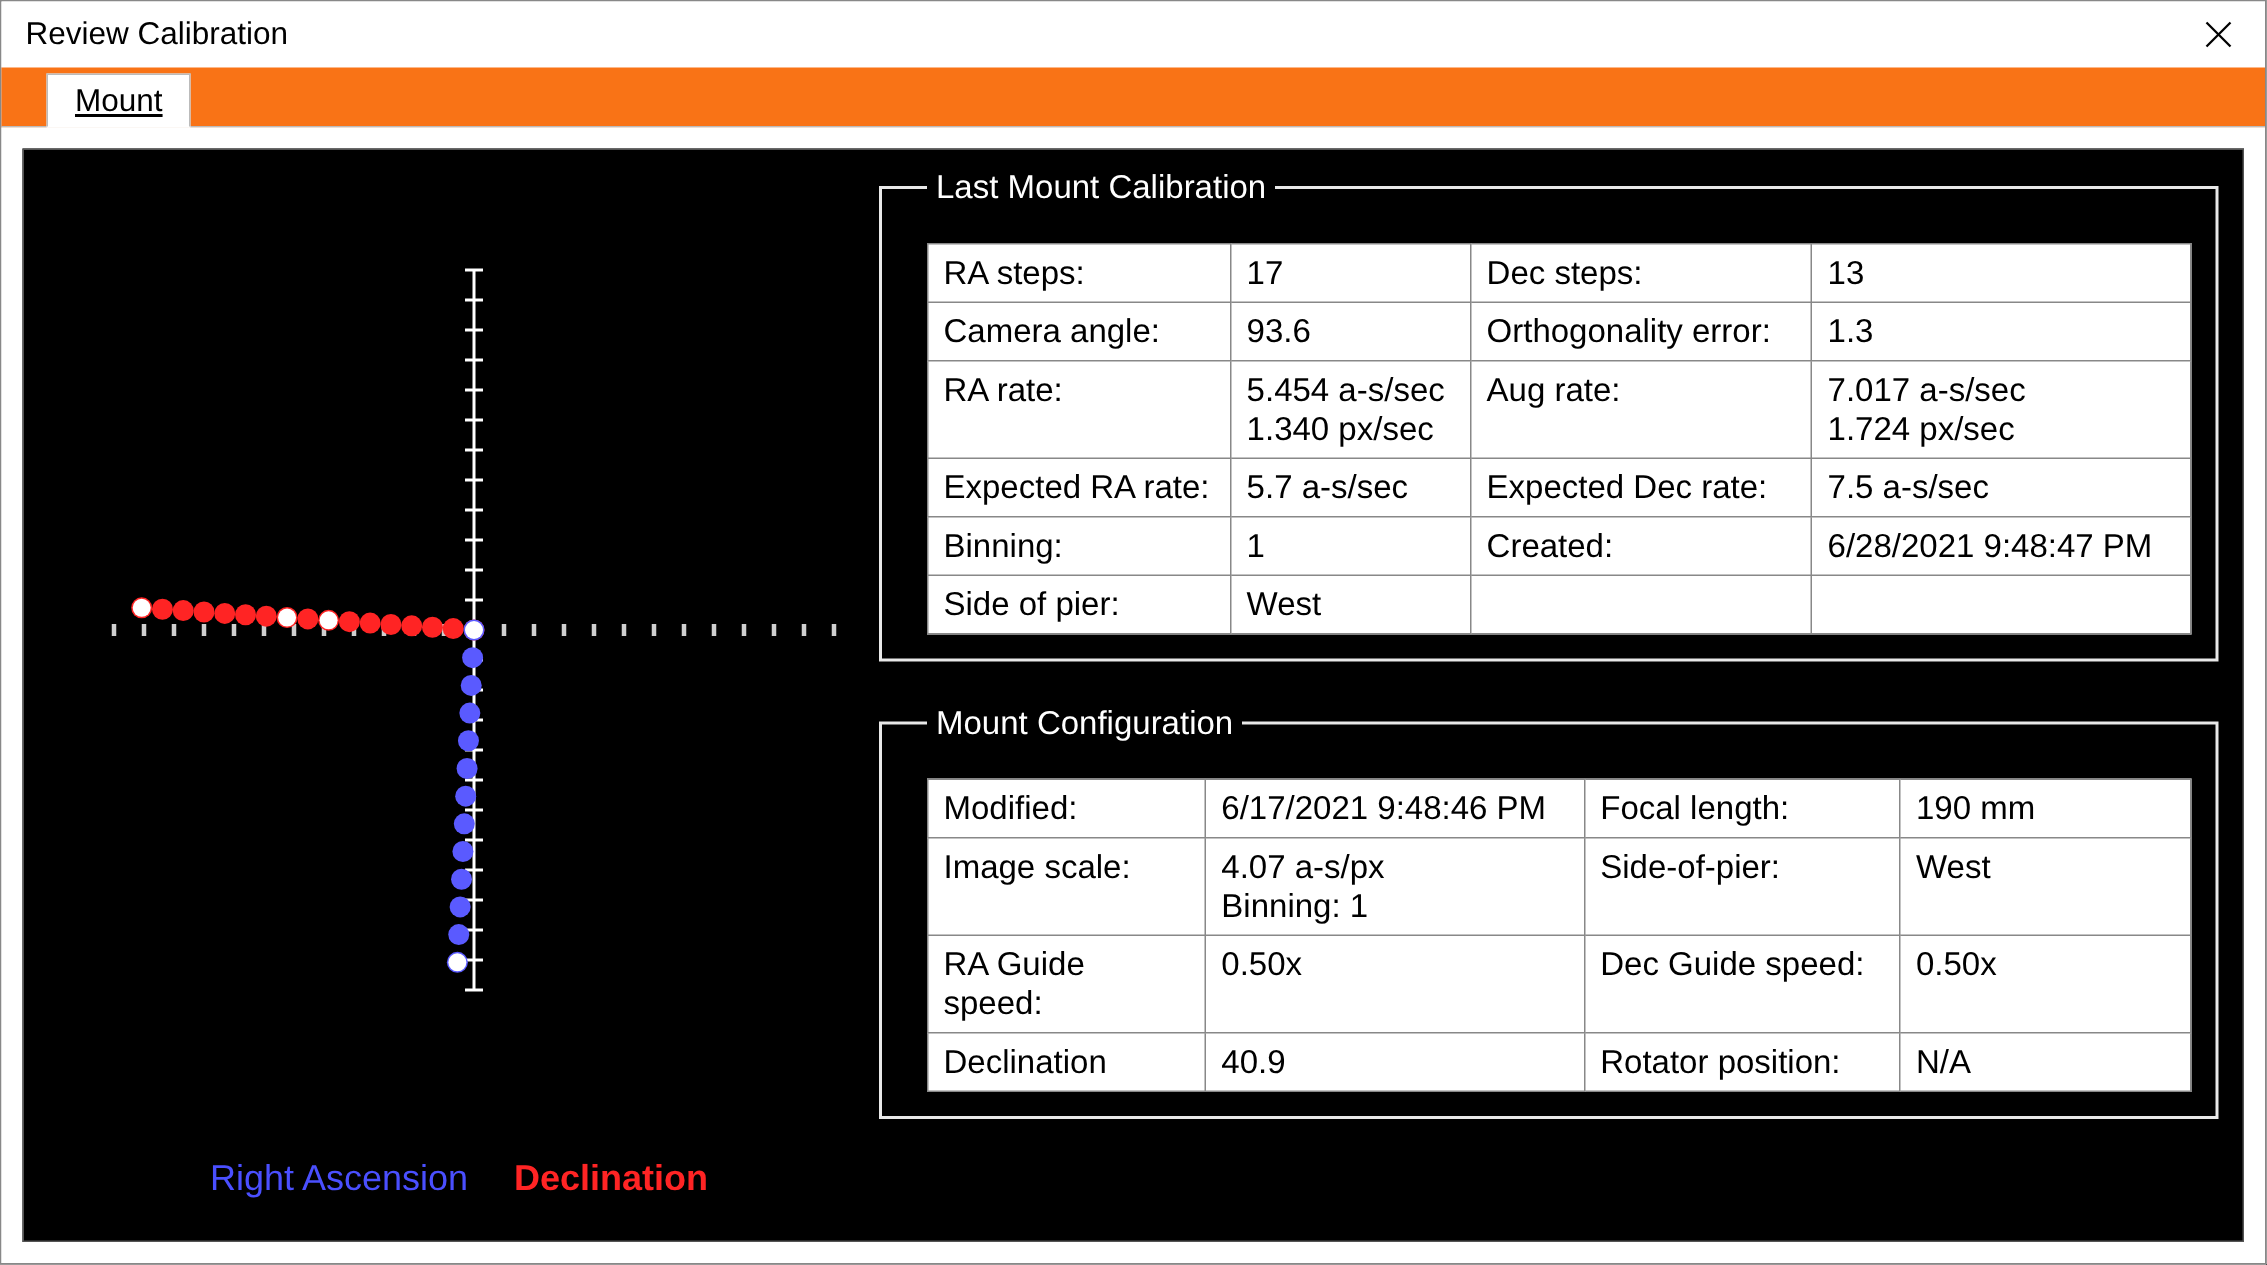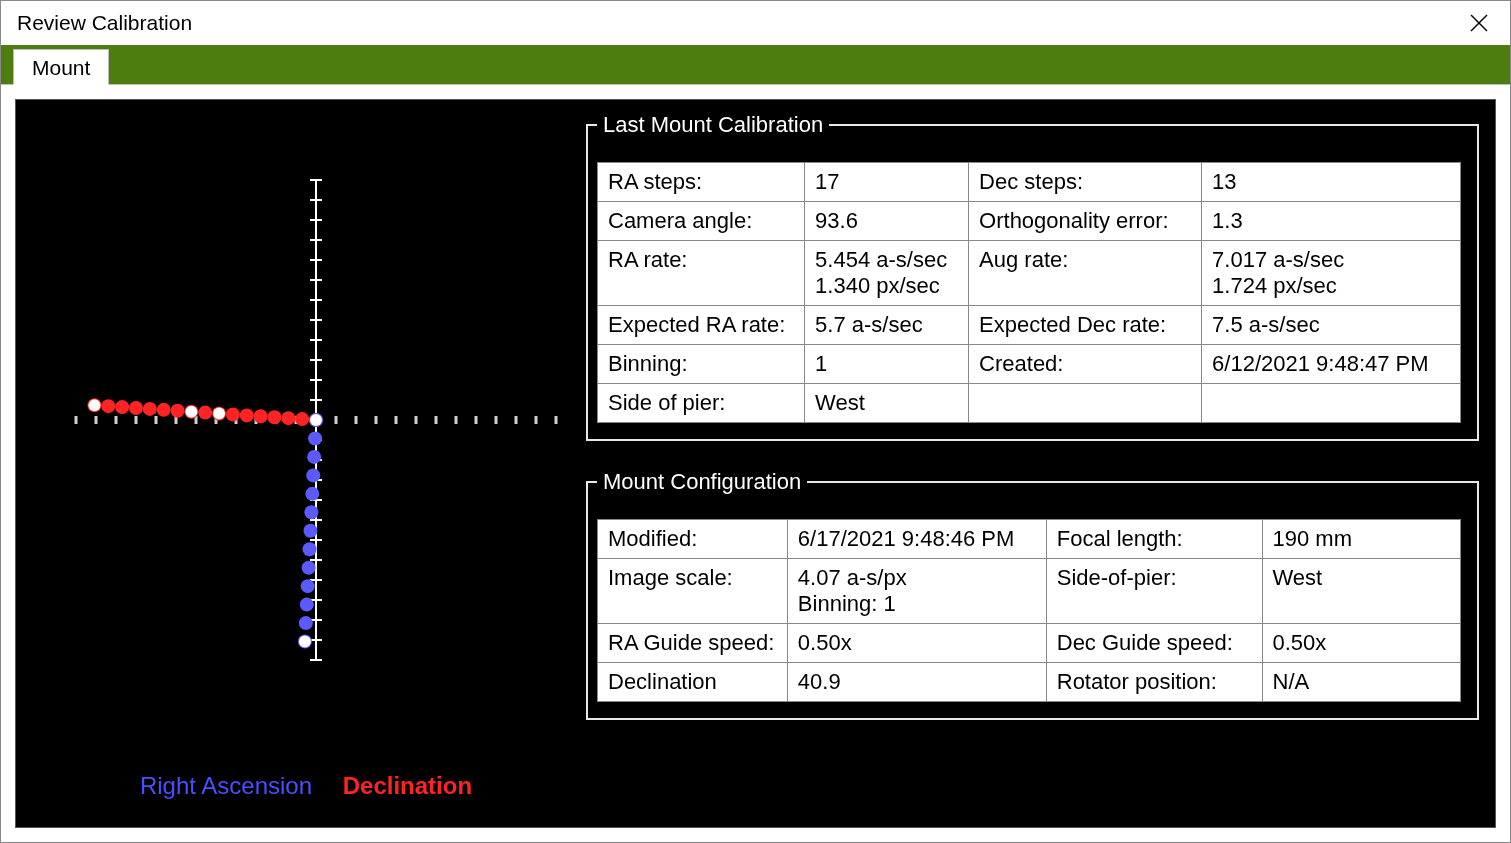--- a/index.html
+++ b/index.html
@@ -29,24 +29,25 @@
     width: 46px; height: 44px;
     display: flex; align-items: center; justify-content: center;
     font-size: 24px; line-height: 1;
     cursor: default;
   }
   .close-btn svg { width: 18px; height: 18px; }
   .close-btn svg line { stroke: #000; stroke-width: 1.5; }
 
   .tabstrip {
     height: 40px;
-    background: #4d7c0f;
+    background: #f97316;
     border-bottom: 1px solid #bbb;
     display: flex; align-items: flex-end;
-    padding-left: 12px;
+    padding-left: 30px;
+    text-decoration: underline;
   }
   .tab {
     background: #fff;
     border: 1px solid #bbb;
     border-bottom: 1px solid #fff;
     margin-bottom: -1px;
     padding: 6px 18px 4px 18px;
     font-size: 21px;
     position: relative;
   }
@@ -83,21 +84,21 @@
 
   
   .info-area {
     position: absolute;
     left: 570px; right: 16px; top: 12px; bottom: 20px;
   }
 
   fieldset.groupbox {
     border: 2px solid #e8e8e8;
     margin: 0 0 28px 0;
-    padding: 24px 16px 16px 9px;
+    padding: 24px 16px 16px 30px;
     position: relative;
   }
   fieldset.groupbox > legend {
     color: #fff;
     font-size: 22px;
     padding: 0 6px;
   }
 
   table.data-table {
     width: 100%;
@@ -273,21 +274,21 @@
                 <tr>
                   <td>Expected RA rate:</td>
                   <td>5.7 a-s/sec</td>
                   <td>Expected Dec rate:</td>
                   <td>7.5 a-s/sec</td>
                 </tr>
                 <tr>
                   <td>Binning:</td>
                   <td>1</td>
                   <td>Created:</td>
-                  <td>6/12/2021 9:48:47 PM</td>
+                  <td>6/28/2021 9:48:47 PM</td>
                 </tr>
                 <tr>
                   <td>Side of pier:</td>
                   <td>West</td>
                   <td></td>
                   <td></td>
                 </tr>
               </tbody>
           </table>
         </fieldset>

